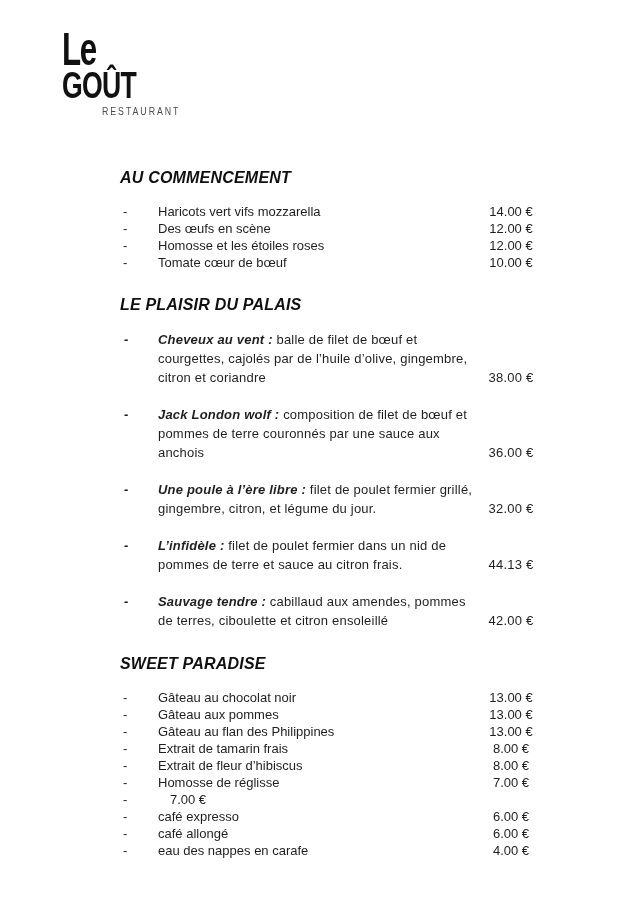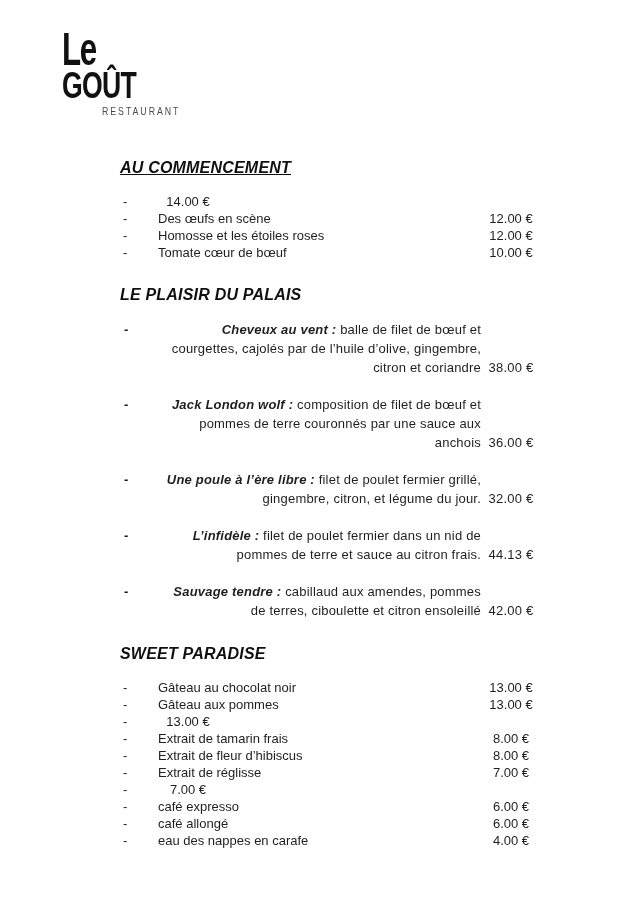--- a/index.html
+++ b/index.html
@@ -62,21 +62,21 @@
 
   .section-title {
     font-size: 16px;
     font-weight: 700;
     font-style: italic;
     letter-spacing: 0.2px;
     color: #101010;
     margin: 24px 0 16px 0;
     line-height: 19px;
   }
-  section:first-child .section-title { margin-top: 8px; text-decoration: underline; }
+  section:first-child .section-title { margin-top: 18px; }
 
   .item {
     display: flex;
     font-size: 13px;
     color: #1f1f1f;
   }
   .item.simple { line-height: 17px; }
   .item.simple .dash { width: 38px; padding-left: 3px; box-sizing: border-box; }
   .item.simple .iname { flex: 1; }
 
@@ -92,21 +92,21 @@
     letter-spacing: 0.2px;
   }
   .item.detailed .dash {
     width: 38px;
     padding-left: 4px;
     box-sizing: border-box;
     font-weight: 700;
   }
   .item.detailed .content {
     flex: 1;
-    text-align: right;
+    text-align: left;
   }
   .item.detailed .dname {
     font-weight: 700;
     font-style: italic;
   }
   .item.detailed .price { align-self: flex-end; }
 </style>
 </head>
 <body>
 
@@ -116,20 +116,21 @@
     <div class="logo-le">Le</div>
     <div class="logo-gout">GOÛT</div>
     <div class="logo-sub">RESTAURANT</div>
   </header>
 
   <main class="menu" id="menu">
       <section>
         <h2 class="section-title">AU COMMENCEMENT</h2>
         <div class="item simple">
           <span class="dash">-</span>
+          <span class="iname">Haricots vert vifs mozzarella</span>
           <span class="price">14.00 €</span>
         </div>
         <div class="item simple">
           <span class="dash">-</span>
           <span class="iname">Des œufs en scène</span>
           <span class="price">12.00 €</span>
         </div>
         <div class="item simple">
           <span class="dash">-</span>
           <span class="iname">Homosse et les étoiles roses</span>
@@ -176,37 +177,38 @@
           <span class="iname">Gâteau au chocolat noir</span>
           <span class="price">13.00 €</span>
         </div>
         <div class="item simple">
           <span class="dash">-</span>
           <span class="iname">Gâteau aux pommes</span>
           <span class="price">13.00 €</span>
         </div>
         <div class="item simple">
           <span class="dash">-</span>
+          <span class="iname">Gâteau au flan des Philippines</span>
           <span class="price">13.00 €</span>
         </div>
       </section>
       <section>
         <div class="item simple">
           <span class="dash">-</span>
           <span class="iname">Extrait de tamarin frais</span>
           <span class="price">8.00 €</span>
         </div>
         <div class="item simple">
           <span class="dash">-</span>
           <span class="iname">Extrait de fleur d’hibiscus</span>
           <span class="price">8.00 €</span>
         </div>
         <div class="item simple">
           <span class="dash">-</span>
-          <span class="iname">Extrait de réglisse</span>
+          <span class="iname">Homosse de réglisse</span>
           <span class="price">7.00 €</span>
         </div>
         <div class="item simple">
           <span class="dash">-</span>
           <span class="price">7.00 €</span>
         </div>
         <div class="item simple">
           <span class="dash">-</span>
           <span class="iname">café expresso</span>
           <span class="price">6.00 €</span>

